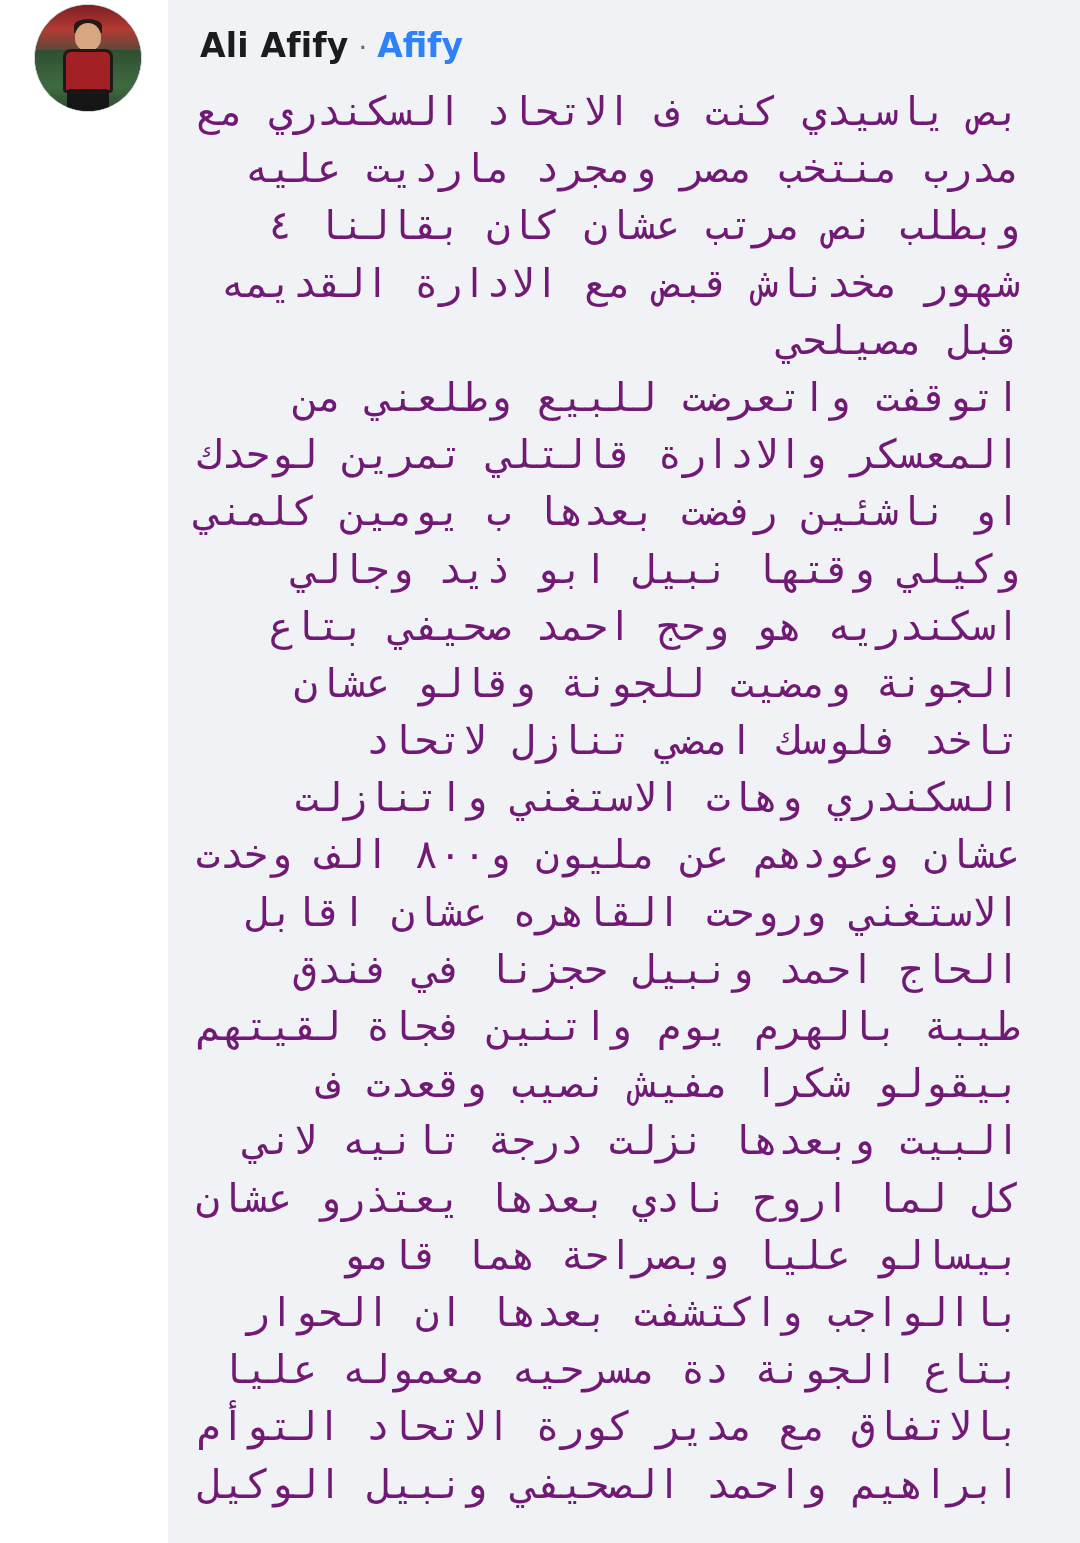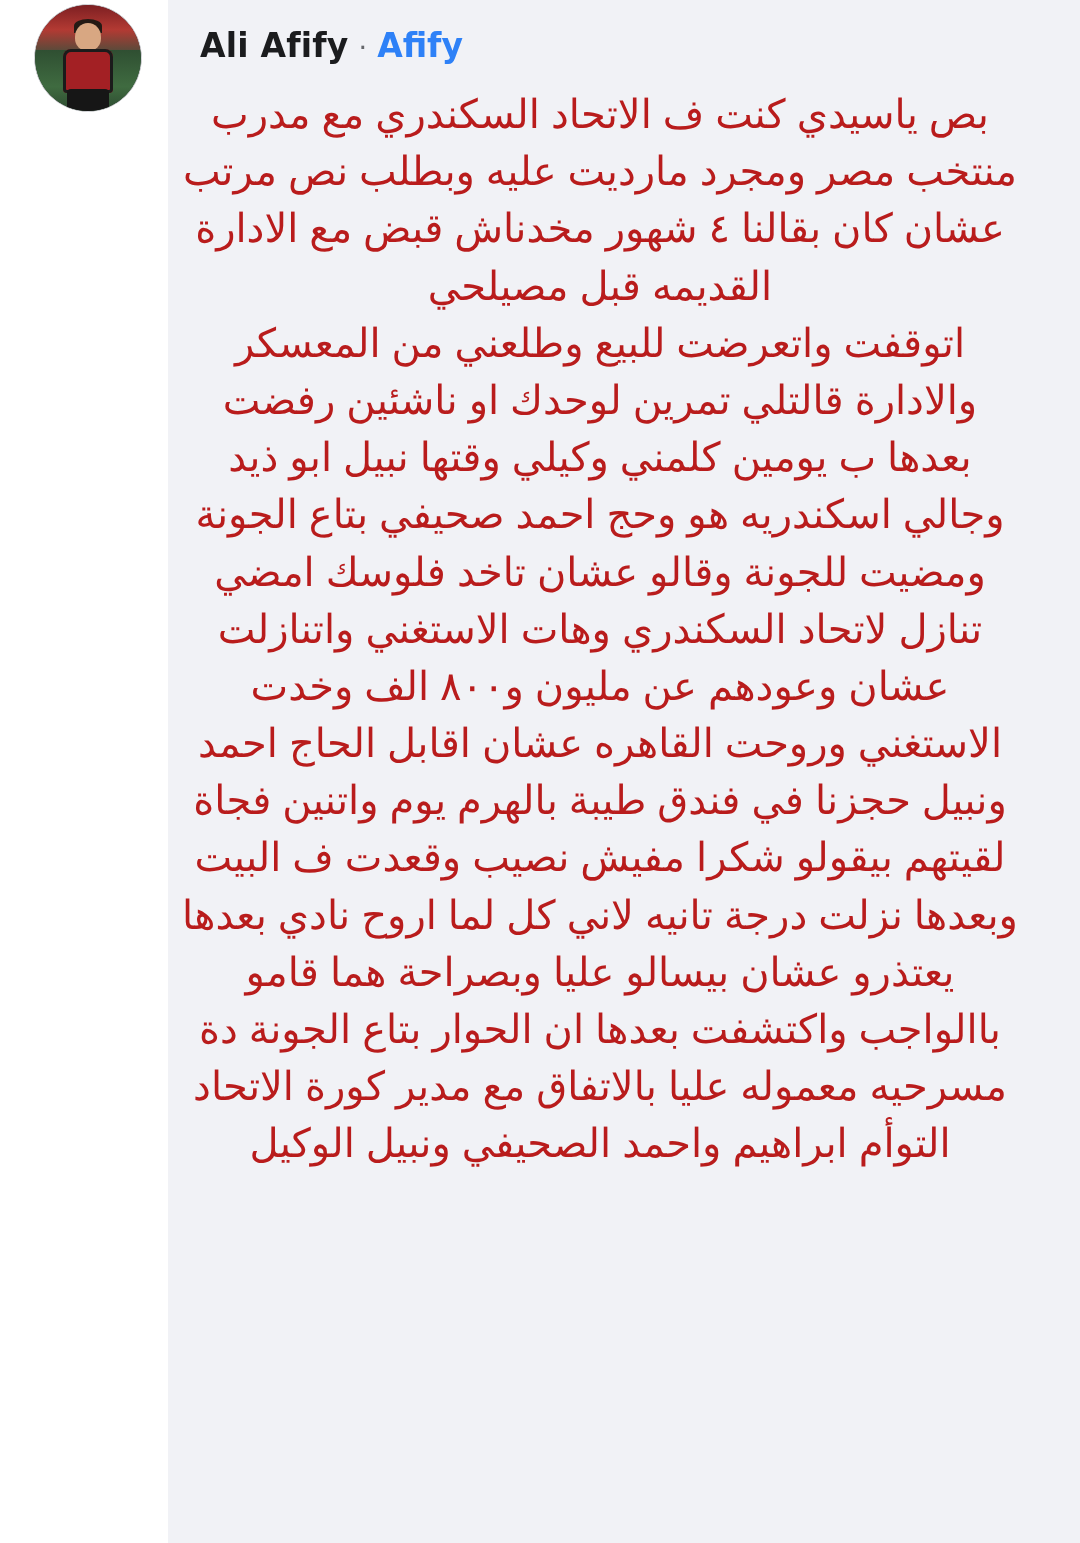--- a/index.html
+++ b/index.html
@@ -130,25 +130,25 @@
     cursor: pointer;
   }
   .body-text {
     position: absolute;
     left: 168px;
     top: 86px;
     width: 880px;
     padding: 0 28px 0 12px;
     box-sizing: border-box;
     direction: rtl;
-    text-align: center;
+    text-align: right;
     font-size: 40px;
     line-height: 1.43;
-    color: #b91c1c;
-    font-family: Liberation Serif, serif;
+    color: #701a75;
+    font-family: Liberation Mono, monospace;
     white-space: pre-wrap;
     word-spacing: 1px;
   }
 </style>
 </head>
 <body>
 
 <div class="post">
 
   <div class="card"></div>

